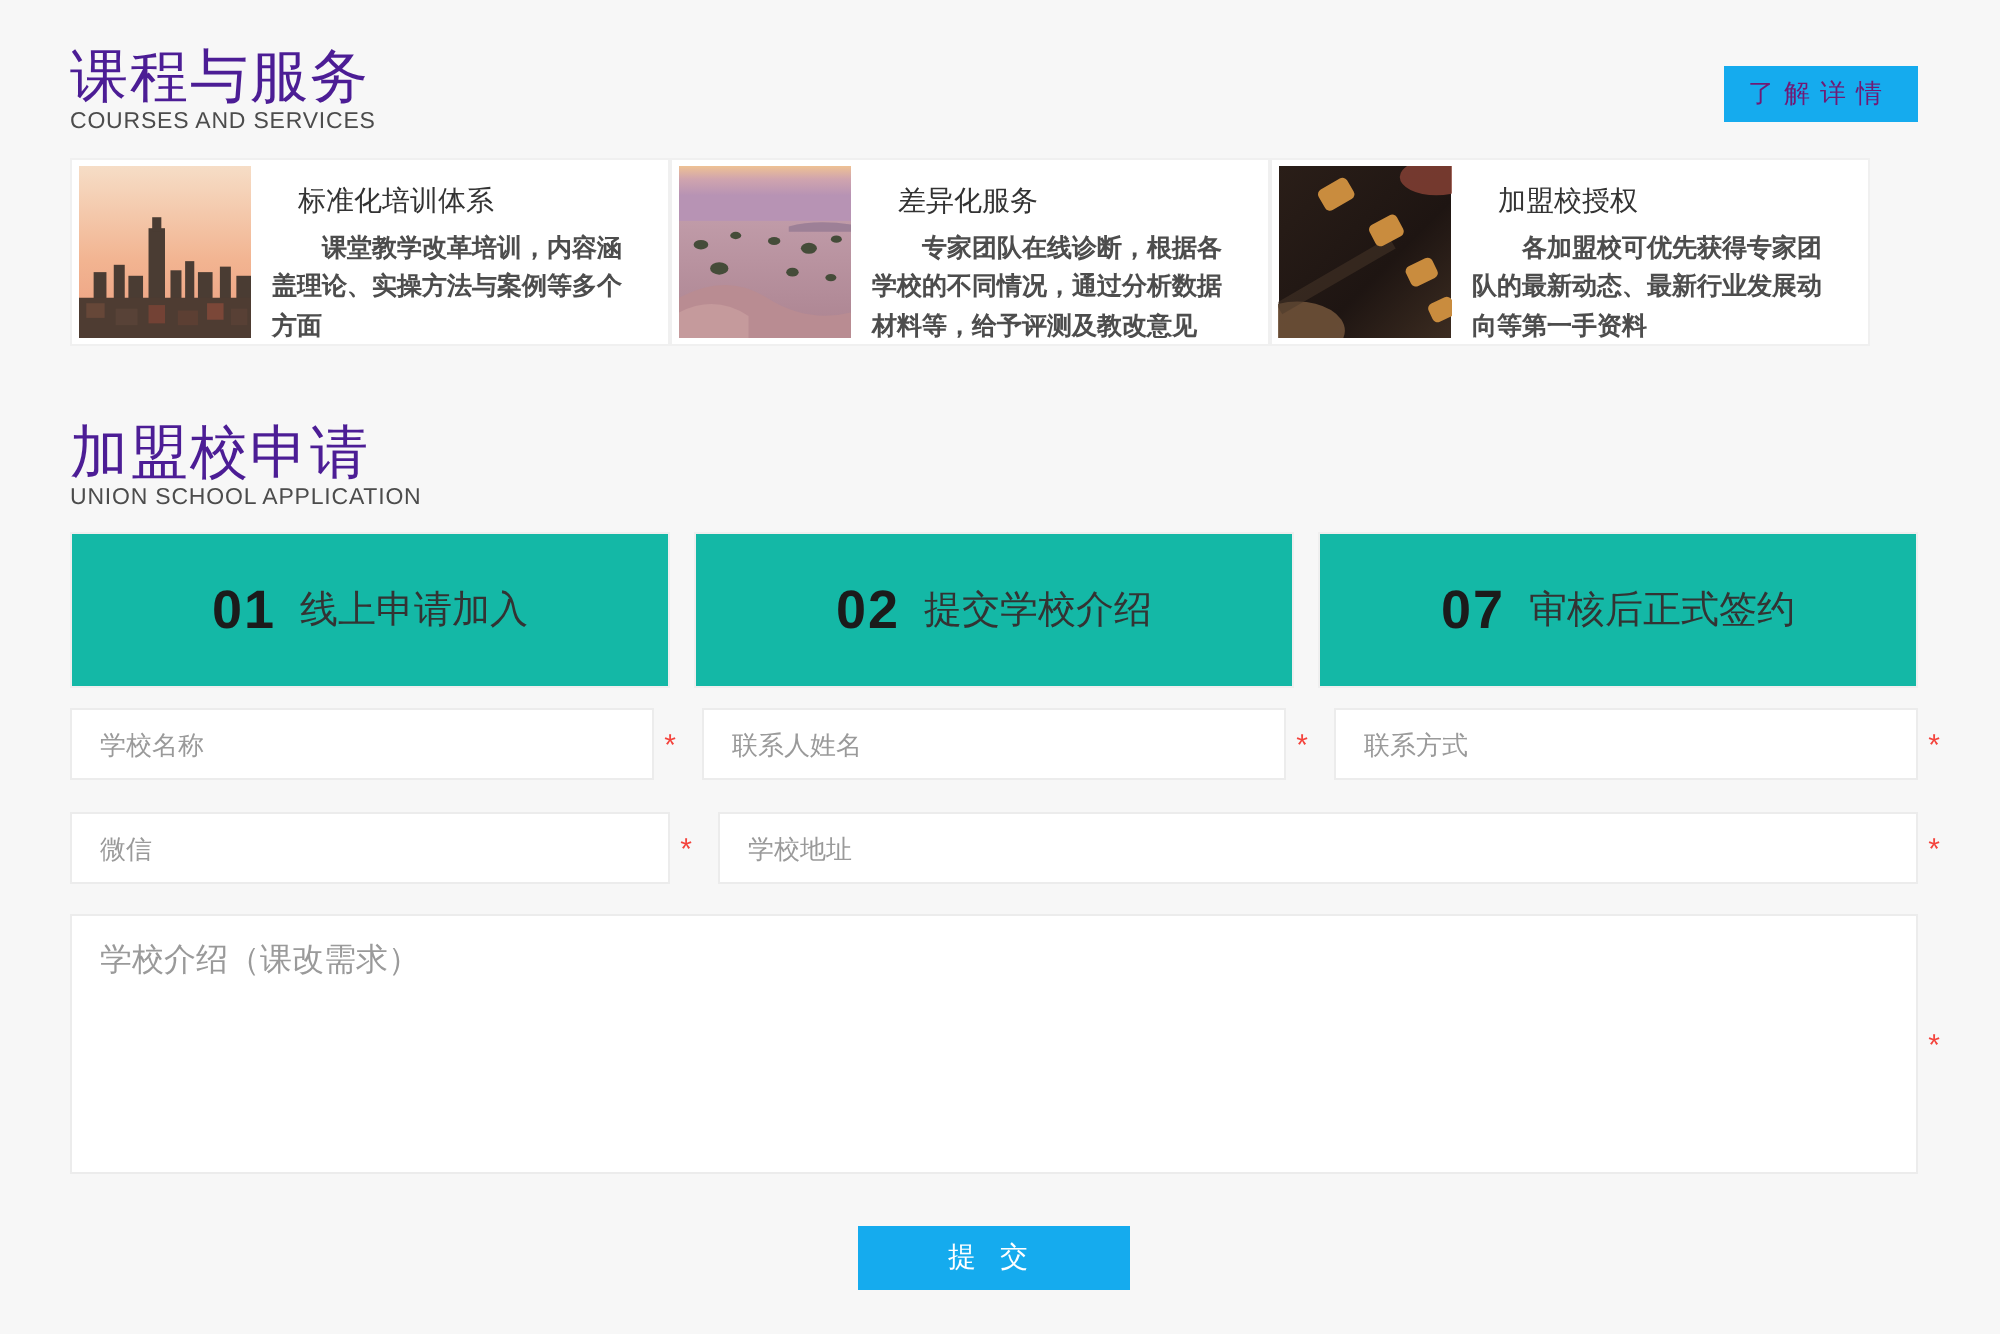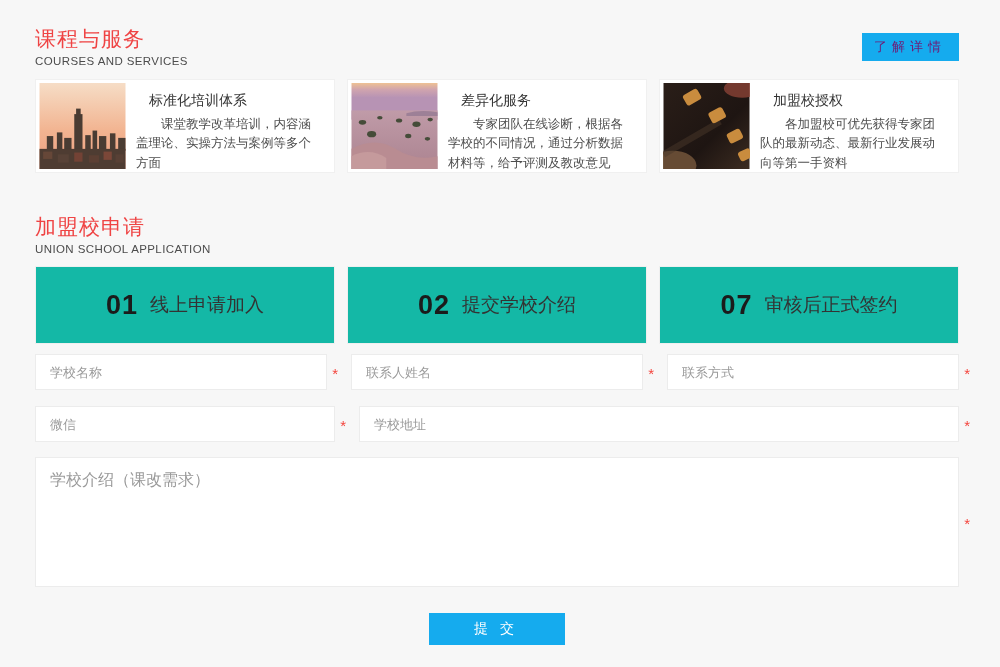--- a/index.html
+++ b/index.html
@@ -8,36 +8,36 @@
     width:1000px; height:667px;
     background:#f7f7f7;
     font-family:"Liberation Sans","DejaVu Sans",sans-serif;
     color:#333;
     overflow:hidden;
   }
   .wrap { width:924px; margin-left:35px; }
 
   
   .sec-head { display:flex; justify-content:space-between; align-items:center; padding-top:25px; }
-  .sec-title-cn { font-size:21px; font-weight:400; color:#ef4444; letter-spacing:1px; line-height:28px; }
+  .sec-title-cn { font-size:29px; font-weight:400; color:#4c1d95; letter-spacing:1px; line-height:28px; }
   .sec-title-en { font-size:11.5px; color:#4c4c4c; letter-spacing:.4px; line-height:15px; margin-top:1px; }
   .btn-more {
     width:97px; height:28px; border:none; cursor:pointer;
     background:var(--accent,#15abee); color:#701a75;
     font-size:13px; letter-spacing:5px; padding-left:5px;
     font-family:inherit;
   }
 
   
-  .cards { display:flex; gap:12px; margin-top:10px; }
+  .cards { display:flex; margin-top:10px; }
   .card { width:300px; height:94px; background:#fff; border:1px solid #f0f0f0; padding:3px; display:flex; }
   .card-img { width:87px; height:86px; flex:none; display:block; }
   .card-body { flex:1; padding:9px 8px 0 10px; overflow:hidden; }
   .card-title { font-size:14px; color:#333; margin-left:13px; }
-  .card-desc { font-size:12.5px; color:#4d4d4d; line-height:1.55; margin-top:5px; text-indent:2em; }
+  .card-desc { font-size:12.5px; color:#4d4d4d; line-height:1.55; margin-top:5px; text-indent:2em;font-weight:bold; }
 
   .sec2-head { margin-top:40px; }
 
   
   .steps { display:flex; gap:12px; margin-top:9px; }
   .step { width:300px; height:78px; background:#14b8a6; border:1px solid #efefef; display:flex; align-items:center; justify-content:center; }
   .step-num { font-size:27px; font-weight:700; color:#1b1b1b; letter-spacing:1px; }
   .step-label { font-size:19px; color:#333; margin-left:12px; }
 
   

